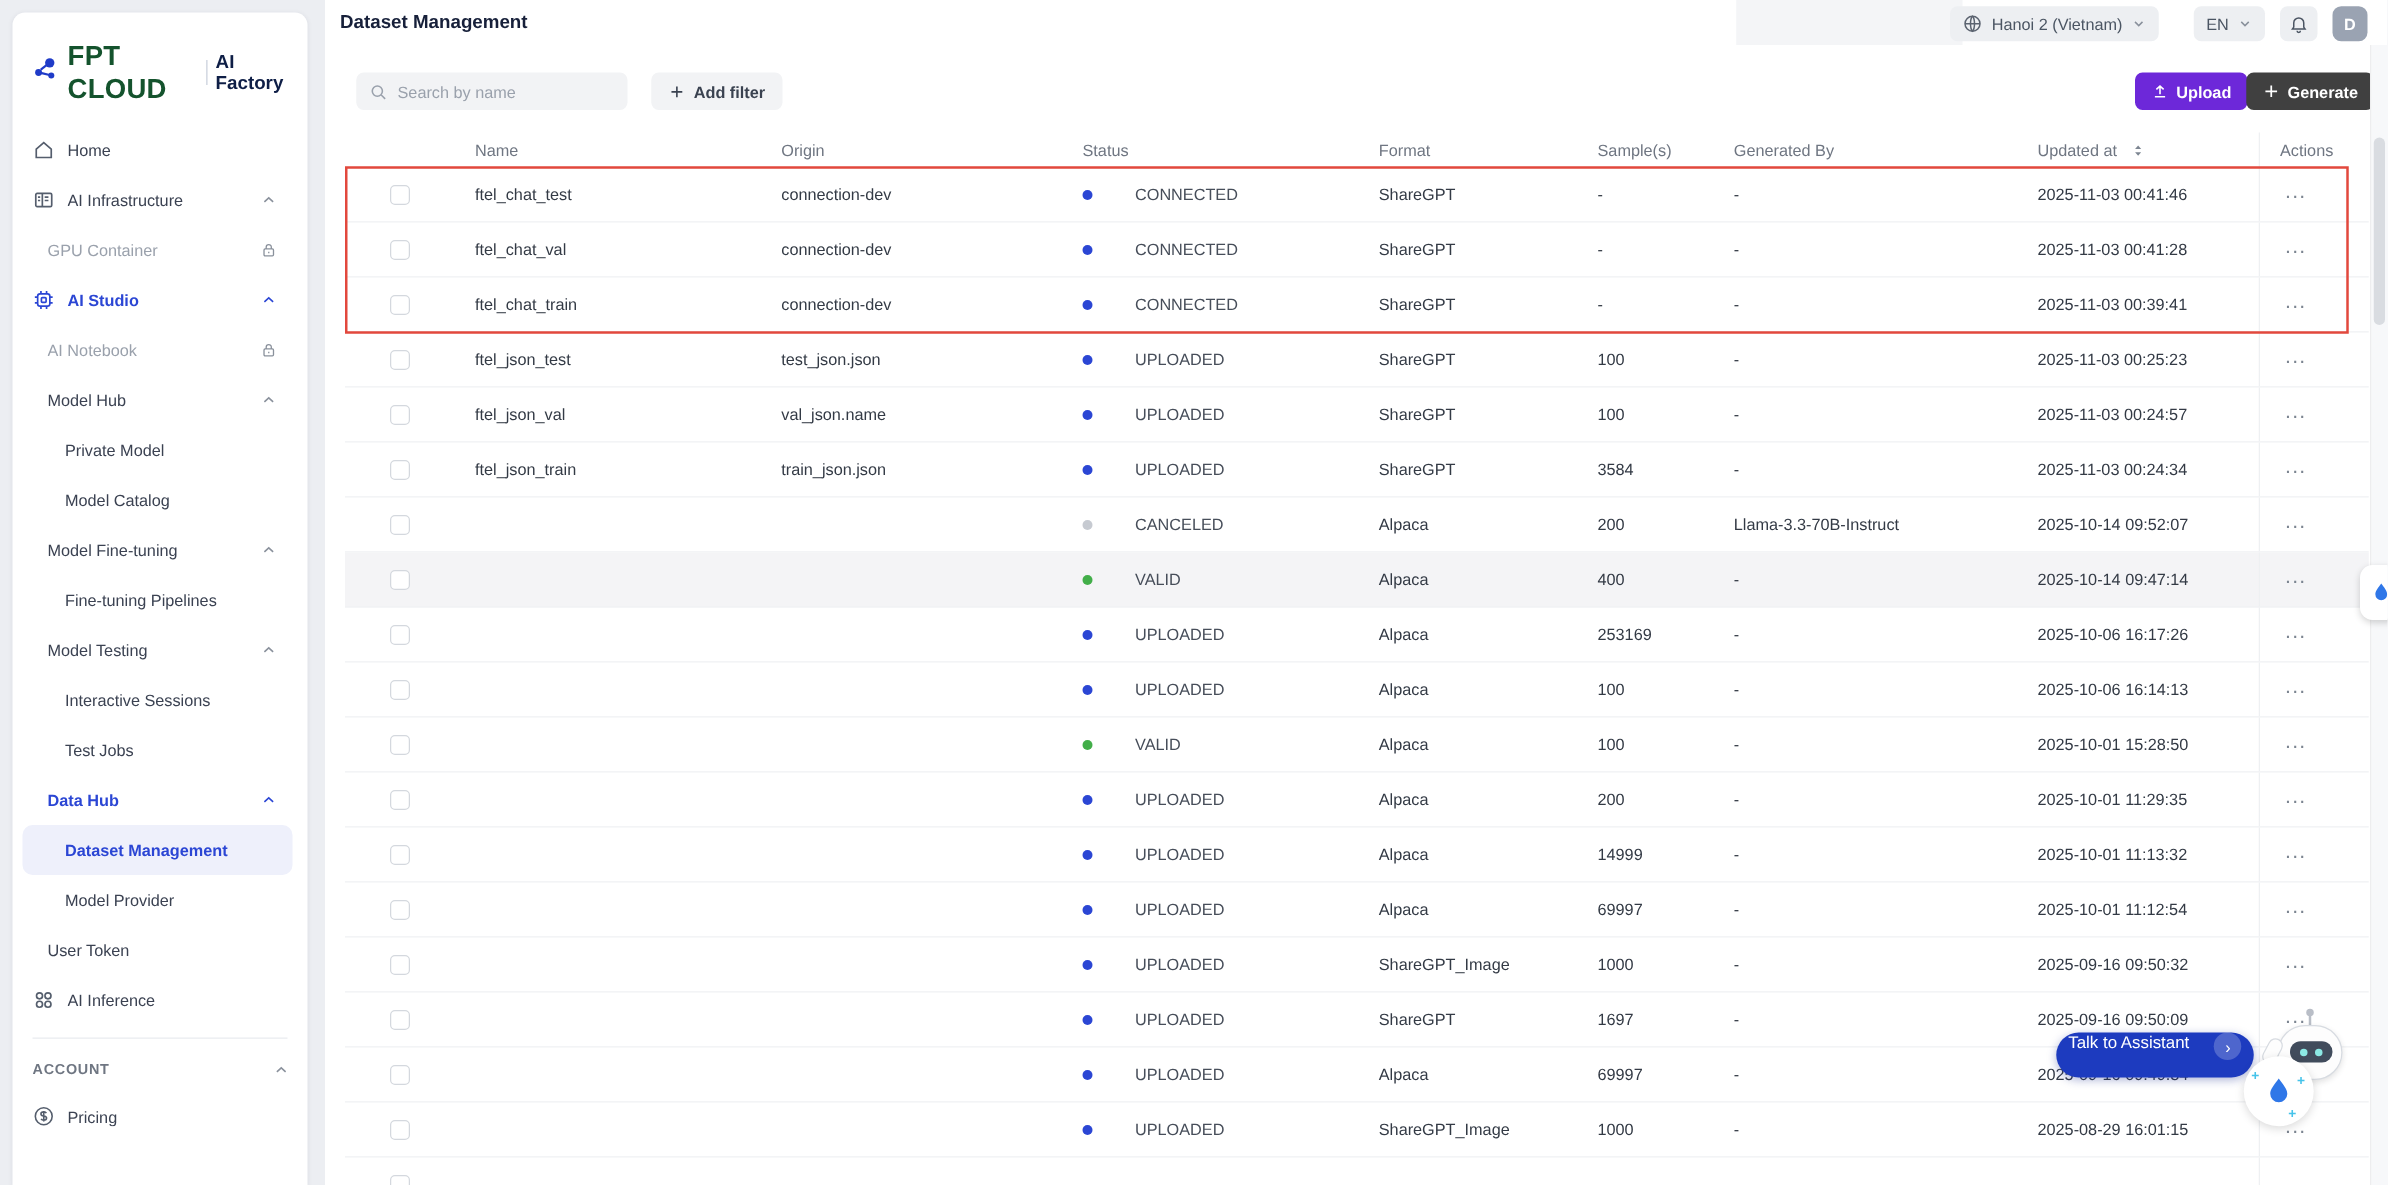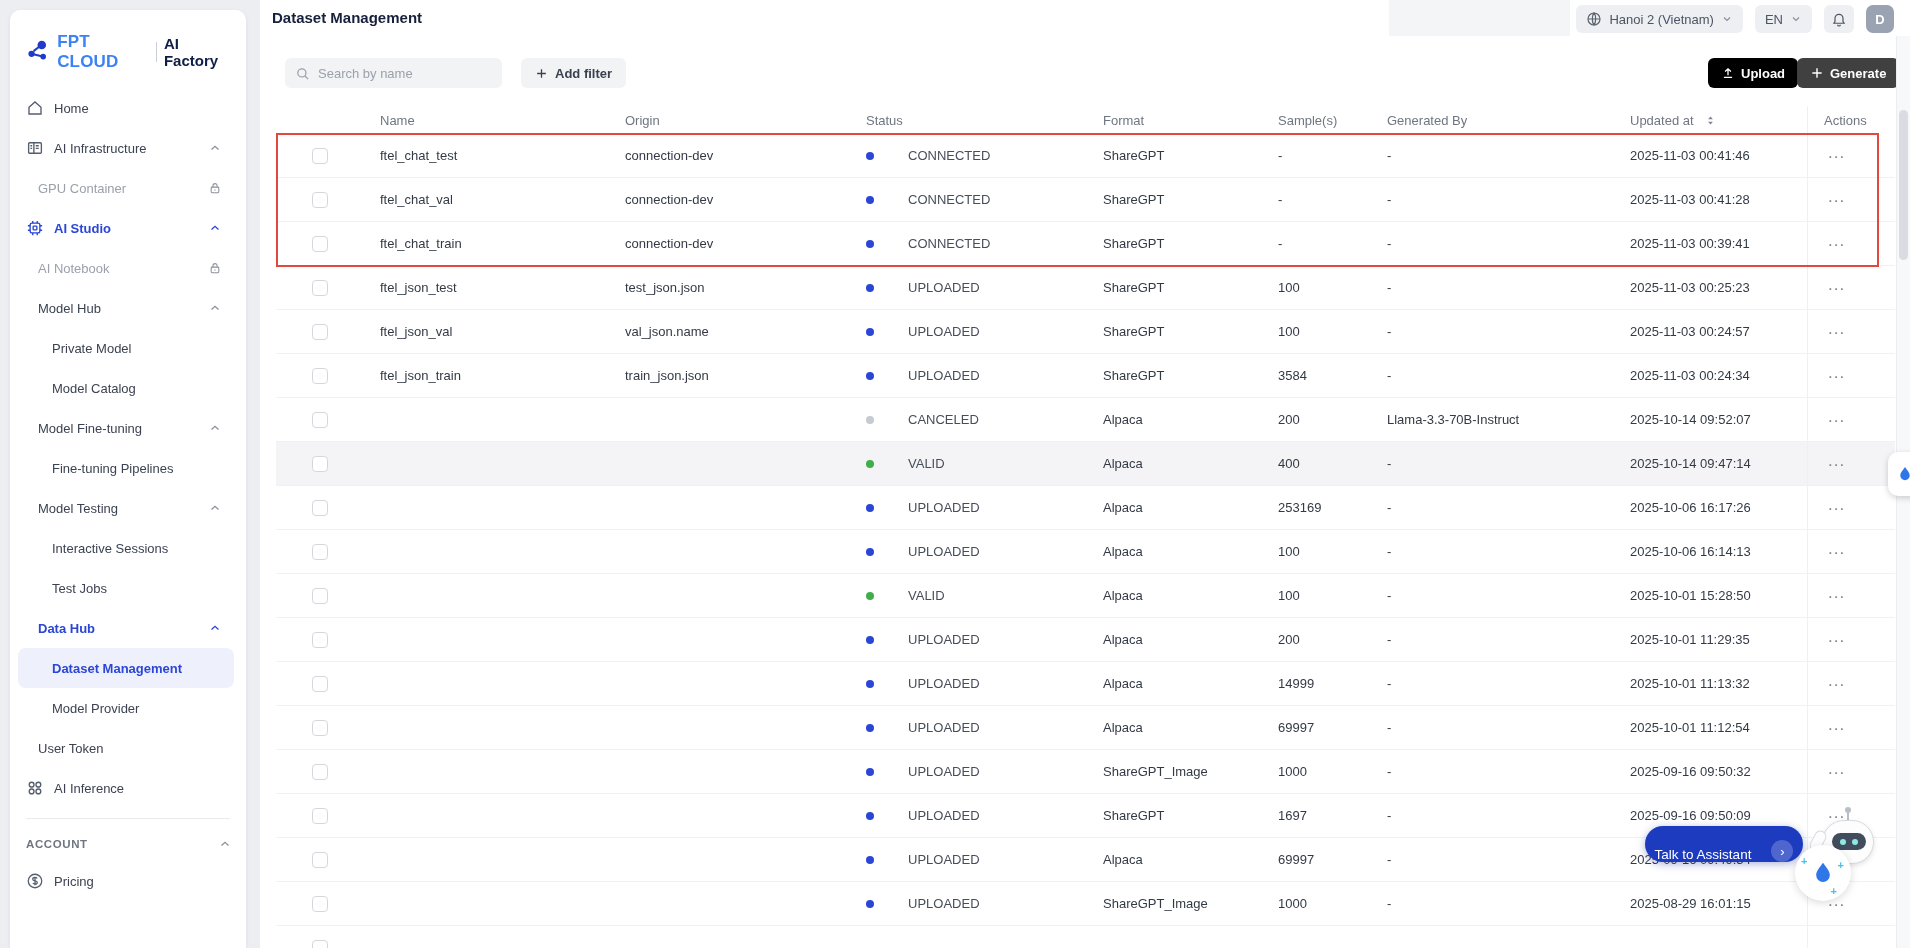--- a/index.html
+++ b/index.html
@@ -3,21 +3,21 @@
 <meta charset="utf-8">
 <style>
   * { margin:0; padding:0; box-sizing:border-box; }
   html,body { width:1910px; height:948px; overflow:hidden; }
   body { font-family:"Liberation Sans", sans-serif; background:#eceef2; position:relative; font-size:13px; color:#333a45; }
 
   
   .sidebar { position:absolute; left:10px; top:10px; width:236px; height:938px; background:#fff; border-radius:10px 10px 0 0; box-shadow:0 1px 4px rgba(20,30,60,.07); padding-top:14px; }
   .logo-row { display:flex; align-items:center; gap:7px; padding:8px 14px 16px 16px; }
   .logo-mark { width:26px; height:26px; color:#1f3bc8; }
-  .logo-brand { font-size:17px; font-weight:bold; color:#3b82f6; letter-spacing:.2px; }
+  .logo-brand { font-size:22px; font-weight:bold; color:#14532d; letter-spacing:.2px; }
   .logo-sep { width:1px; height:20px; background:#c9cfdb; }
   .logo-product { font-size:15px; font-weight:bold; color:#0e1e46; }
   .sb-list { display:flex; flex-direction:column; }
   .sb-item { height:40px; display:flex; align-items:center; gap:10px; padding:0 14px 0 16px; color:#3b4252; cursor:pointer; margin:0 10px 0 0; }
   .sb-item .sb-ic { width:18px; height:18px; flex:0 0 18px; color:#555e6d; display:inline-flex; }
   .sb-item.lvl1 { padding-left:28px; }
   .sb-item.lvl2 { padding-left:42px; }
   .sb-item.muted { color:#9aa1ac; }
   .sb-item.accent { color:#2b46d4; font-weight:bold; }
   .sb-item.accent .sb-ic { color:#2b46d4; }
@@ -28,21 +28,21 @@
   .sb-divider { height:1px; background:#e9ebef; margin:10px 16px 8px 16px; }
   .sb-section { height:34px; display:flex; align-items:center; padding:0 14px 0 16px; color:#6f7682; font-size:11.5px; letter-spacing:.6px; font-weight:bold; }
   .sb-section .sb-trail { margin-left:auto; }
 
   
   .main { position:absolute; left:260px; top:0; width:1650px; height:948px; background:#fff; }
   .page-title { position:absolute; left:12px; top:9px; font-size:15px; font-weight:bold; color:#17203a; }
   .top-strip { position:absolute; left:1129px; top:0; width:181px; height:36px; background:#f4f5f7; }
 
   .topbar-controls { position:absolute; right:16px; top:5px; display:flex; align-items:center; gap:12px; height:28px; }
-  .pill { height:28px; background:#edeff2; border-radius:6px; display:flex; align-items:center; gap:7px; padding:0 10px; color:#4b5563; cursor:pointer; }
+  .pill { height:28px; background:#edeff2; border-radius:6px; display:flex; align-items:center; gap:7px; padding:0 10px; color:#4b5563; cursor:pointer;margin-left:16px; }
   .pill .ic { width:16px; height:16px; color:#5b6370; display:inline-flex; }
   .pill .chev { width:12px; height:12px; color:#8a919c; display:inline-flex; }
   .bell-btn { width:30px; height:28px; border-radius:6px; background:#edeff2; display:flex; align-items:center; justify-content:center; color:#4b5563; cursor:pointer; }
   .bell-btn .ic { width:16px; height:16px; display:inline-flex; }
   .avatar { width:28px; height:28px; border-radius:7px; background:#9aa3b2; color:#fff; font-weight:bold; font-size:13px; display:flex; align-items:center; justify-content:center; cursor:pointer; }
 
   
   .search-box { position:absolute; left:25px; top:58px; width:217px; height:30px; background:#f2f3f5; border-radius:6px; display:flex; align-items:center; gap:8px; padding:0 10px; }
   .search-box .ic { width:15px; height:15px; color:#9aa1ac; display:inline-flex; }
   .search-box input { border:0; outline:0; background:transparent; font-family:inherit; font-size:13px; color:#333; width:100%; }
@@ -68,21 +68,21 @@
   .dots-btn { border:0; background:transparent; color:#7c8591; font-size:17px; letter-spacing:1px; cursor:pointer; line-height:1; padding:0 0 6px 4px; font-family:inherit; }
   .t-row.hl { background:#f4f4f6; }
   .sort-ic { width:13px; height:13px; color:#7c8591; display:inline-flex; margin-left:2px; }
   .highlight-box { position:absolute; left:16px; top:133px; width:1603px; height:134px; border:2px solid #e2483d; pointer-events:none; }
 
   
   .v-scroll { position:absolute; right:0; top:36px; width:14px; height:912px; background:#f7f8fa; border-left:1px solid #ededef; }
   .v-thumb { position:absolute; left:2px; width:9px; border-radius:5px; background:#d9dce1; top:74px; height:150px; }
 
   
-  .assistant-btn { position:absolute; left:1645px; top:826px; width:158px; height:36px; background:#1d3bbf; border:0; border-radius:20px; color:#fff; font-family:inherit; font-size:13.5px; display:flex; align-items:flex-end; justify-content:center; gap:20px; cursor:pointer; z-index:30; box-shadow:0 2px 8px rgba(20,40,140,.35); }
+  .assistant-btn { position:absolute; left:1645px; top:826px; width:158px; height:36px; background:#1d3bbf; border:0; border-radius:20px; color:#fff; font-family:inherit; font-size:13.5px; display:flex; align-items:flex-start; justify-content:center; gap:20px; cursor:pointer; z-index:30; box-shadow:0 2px 8px rgba(20,40,140,.35); }
   .assistant-btn .arrow { width:22px; height:22px; border-radius:50%; background:rgba(255,255,255,.22); display:flex; align-items:center; justify-content:center; font-size:13px; }
   .robot { position:absolute; left:1812px; top:808px; width:90px; height:100px; z-index:29; }
   .robot .head { position:absolute; left:10px; top:12px; width:52px; height:44px; background:#fdfdfd; border:1px solid #d7dbe1; border-radius:24px; box-shadow:0 2px 5px rgba(0,0,0,.12); }
   .robot .antenna { position:absolute; left:35px; top:3px; width:2px; height:10px; background:#b9bec7; }
   .robot .antenna::after { content:""; position:absolute; left:-2px; top:-4px; width:6px; height:6px; border-radius:50%; background:#b9bec7; }
   .robot .visor { position:absolute; left:9px; top:12px; width:34px; height:17px; background:#414c5c; border-radius:9px; display:flex; align-items:center; justify-content:center; gap:6px; }
   .robot .eye { width:6px; height:6px; border-radius:50%; background:#8ce9e4; }
   .robot .arm { position:absolute; left:0; top:22px; width:12px; height:22px; background:#fdfdfd; border:1px solid #d7dbe1; border-radius:7px; transform:rotate(28deg); }
   .drop-badge { position:absolute; left:1795px; top:845px; width:56px; height:56px; border-radius:50%; background:#fff; box-shadow:0 2px 8px rgba(0,0,0,.15); display:flex; align-items:center; justify-content:center; z-index:31; }
   .drop-ic { width:26px; height:26px; display:inline-flex; }
@@ -303,21 +303,21 @@
     <input type="text" placeholder="Search by name" style="">
   </div>
   <button class="addfilter-btn">
     <span class="ic">
         <svg viewBox="0 0 24 24" fill="none" stroke="currentColor" stroke-width="2.4">
           <path d="M12 4v16M4 12h16"></path>
         </svg>
       </span>
     <span>Add filter</span>
   </button>
-  <button class="btn-primary" id="upload-btn" style="background: #000000;">
+  <button class="btn-primary" id="upload-btn" style="background: #6d28d9;">
     <span class="ic">
         <svg viewBox="0 0 24 24" fill="none" stroke="currentColor" stroke-width="2.2">
           <path d="M12 16V5M7 9.5L12 5l5 4.5M5 19.5h14"></path>
         </svg>
       </span>
     <span>Upload</span>
   </button>
   <button class="btn-primary" id="generate-btn" style="background: #404040;">
     <span class="ic">
         <svg viewBox="0 0 24 24" fill="none" stroke="currentColor" stroke-width="2.4">

